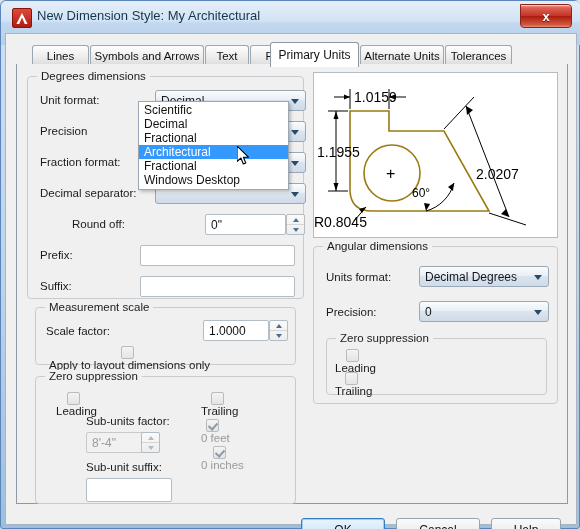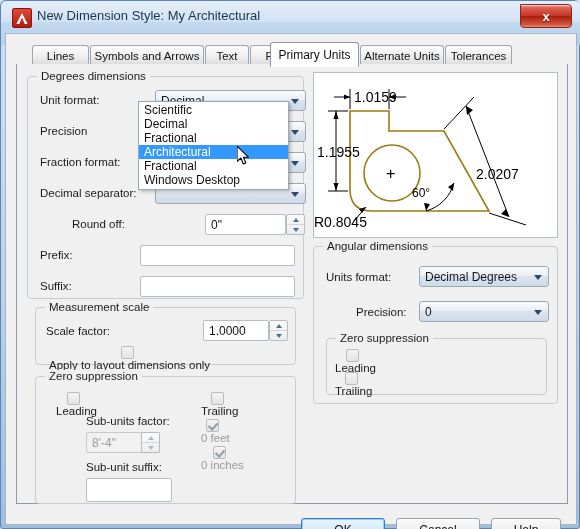--- a/index.html
+++ b/index.html
@@ -335,21 +335,21 @@
 
       <div class="group" style="left:296px;top:182px;width:245px;height:158px;">
         <span class="group-title">Angular dimensions</span>
 
         <span class="lbl" style="left:12px;top:24px;">Units format:</span>
         <div class="combo" style="left:105px;top:19px;width:130px;">
           <span>Decimal Degrees</span>
           <span class="arrow"></span>
         </div>
 
-        <span class="lbl" style="left:12px;top:59px;margin-left:30px;">Precision:</span>
+        <span class="lbl" style="left:12px;top:59px;">Precision:</span>
         <div class="combo" style="left:105px;top:54px;width:130px;">
           <span>0</span>
           <span class="arrow"></span>
         </div>
 
         <div class="group" style="left:12px;top:91px;width:221px;height:57px;">
           <span class="group-title" style="background:#f0f0f0;">Zero suppression</span>
           <div class="cb" style="left:8px;top:10px;">
             <span class="cbbox"></span>
             <span class="txt">Leading</span>

